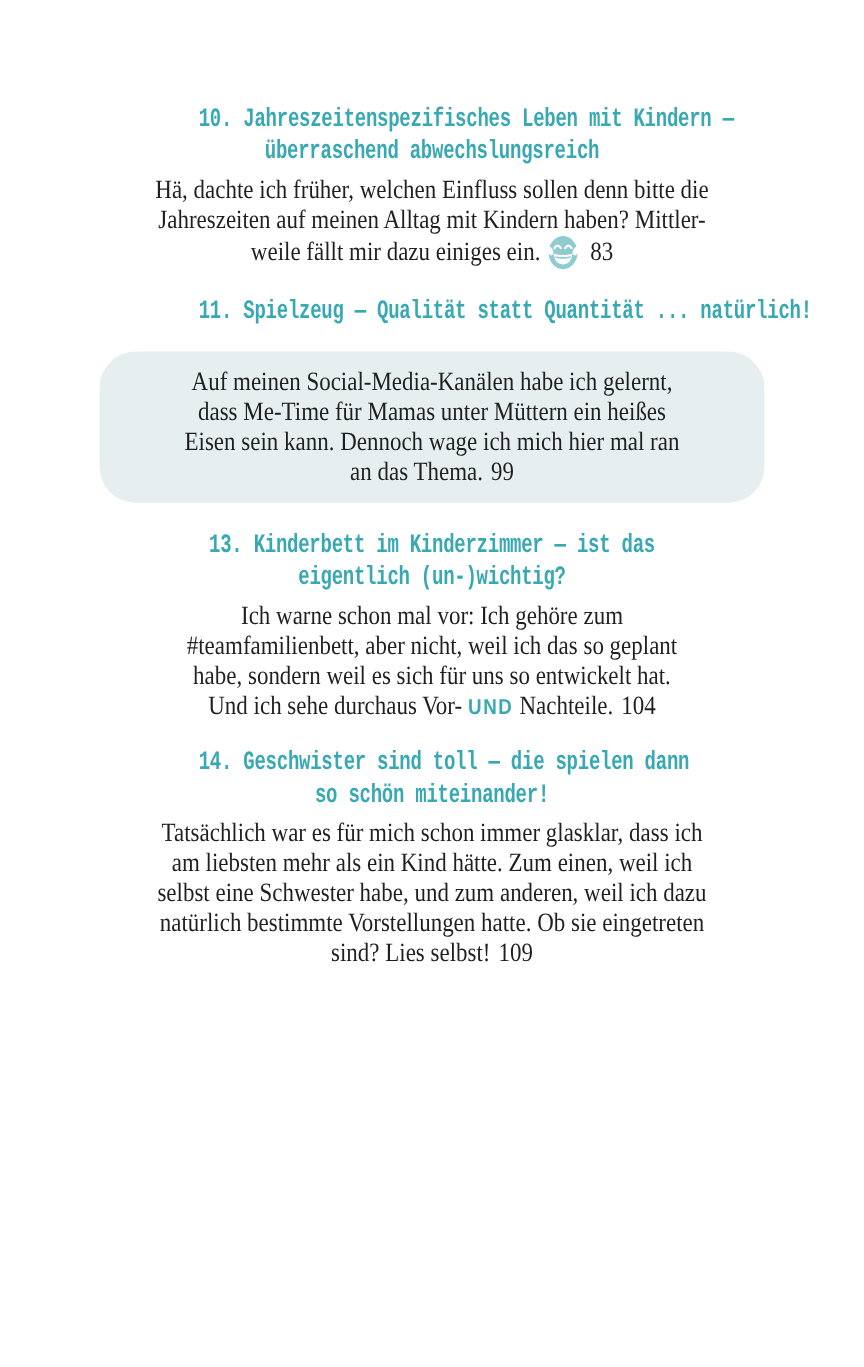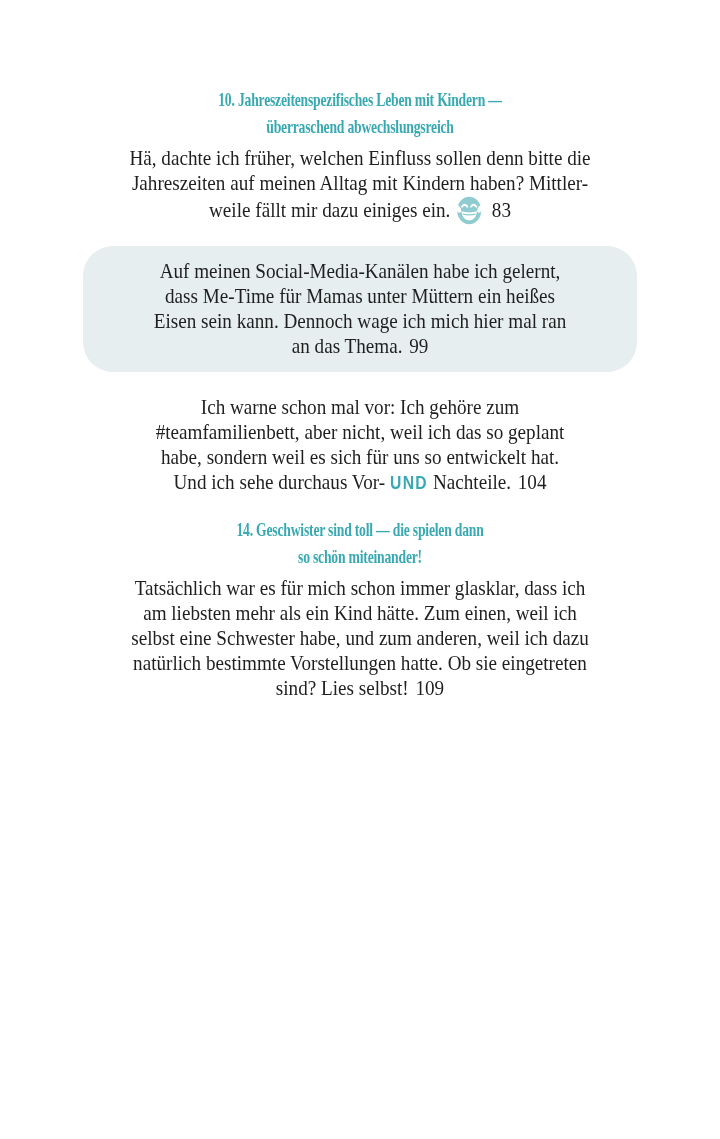--- a/index.html
+++ b/index.html
@@ -12,23 +12,23 @@
   body{
     width:720px;height:1139px;overflow:hidden;
     font-family:"Liberation Serif","DejaVu Serif",serif;
     color:var(--ink);
   }
   .page{box-sizing:border-box;width:720px;padding-top:86px;}
   .entry{width:540px;margin:0 auto 20px;text-align:center;}
   .heading{
     margin:0 0 5px;
     color:var(--accent);
-    font-family:Liberation Serif, serif;
+    font-family:Liberation Mono, monospace;
     font-weight:700;
-    font-size:19px;
+    font-size:22px;
     line-height:27px;
     letter-spacing:-0.3px;
   }
   .hline{display:block;white-space:nowrap;transform:scaleX(0.72);transform-origin:50% 50%;}
   .body{
     margin:0;
     font-size:22px;
     line-height:25px;
     font-weight:400;
   }
@@ -81,34 +81,41 @@
           <path class="feat" d="M8.5 13.5 Q12 9 15.5 13.5"></path>
           <path class="feat" d="M20.5 13.5 Q24 9 27.5 13.5"></path>
           <path class="white" d="M7.5 19 Q18 21.5 28.5 19 Q27 29.5 18 29.5 Q9 29.5 7.5 19 Z"></path>
           <path class="teeth" d="M9.5 22.2 Q18 24 26.5 22.2"></path>
         </svg><span class="pnum">83</span>
       </span>
     </p>
   </section>
 
   <section class="entry">
+    <h2 class="heading">
+      <span class="hline">11. Spielzeug — Qualität statt Quantität ... natürlich!</span>
+    </h2>
   </section>
 
   <section class="entry highlight">
     <p class="body">
       <span class="bline">Auf meinen Social-Media-Kanälen habe ich gelernt,</span>
       <span class="bline">dass Me-Time für Mamas unter Müttern ein heißes</span>
       <span class="bline">Eisen sein kann. Dennoch wage ich mich hier mal ran</span>
       <span class="bline">
         <span>an das Thema.</span><span class="pnum">99</span>
       </span>
     </p>
   </section>
 
   <section class="entry">
+    <h2 class="heading">
+      <span class="hline">13. Kinderbett im Kinderzimmer — ist das</span>
+      <span class="hline">eigentlich (un-)wichtig?</span>
+    </h2>
     <p class="body">
       <span class="bline">Ich warne schon mal vor: Ich gehöre zum</span>
       <span class="bline">#teamfamilienbett, aber nicht, weil ich das so geplant</span>
       <span class="bline">habe, sondern weil es sich für uns so entwickelt hat.</span>
       <span class="bline">
         <span>Und ich sehe durchaus Vor-</span><span class="accent-word">UND</span><span>Nachteile.</span><span class="pnum">104</span>
       </span>
     </p>
   </section>
 

